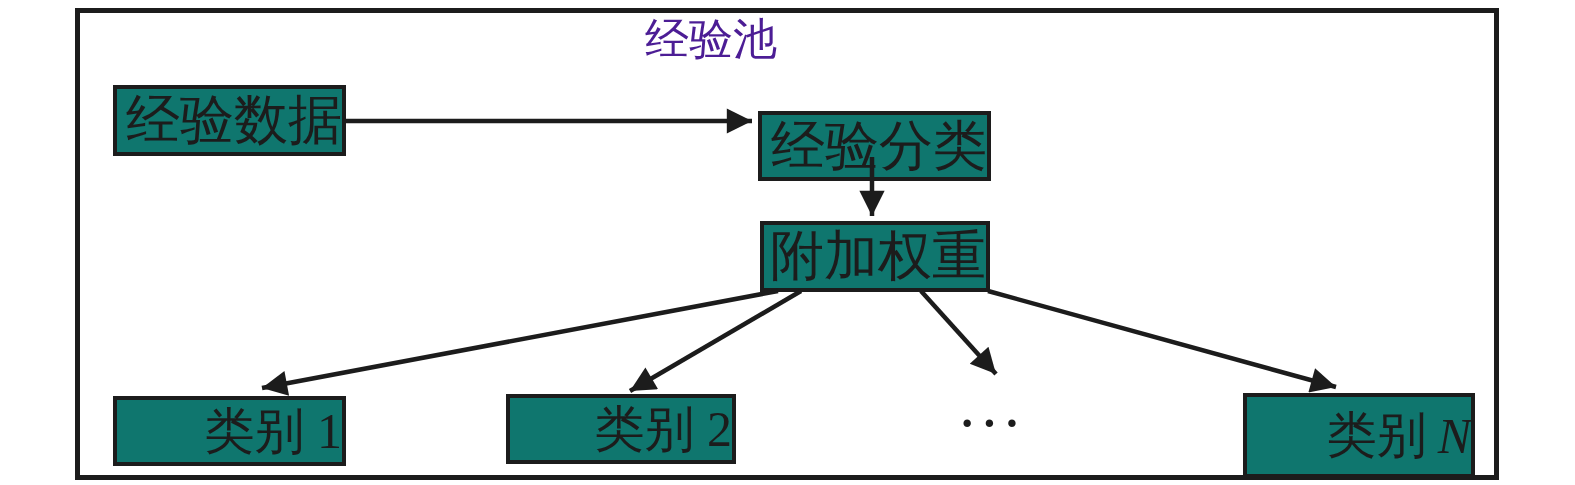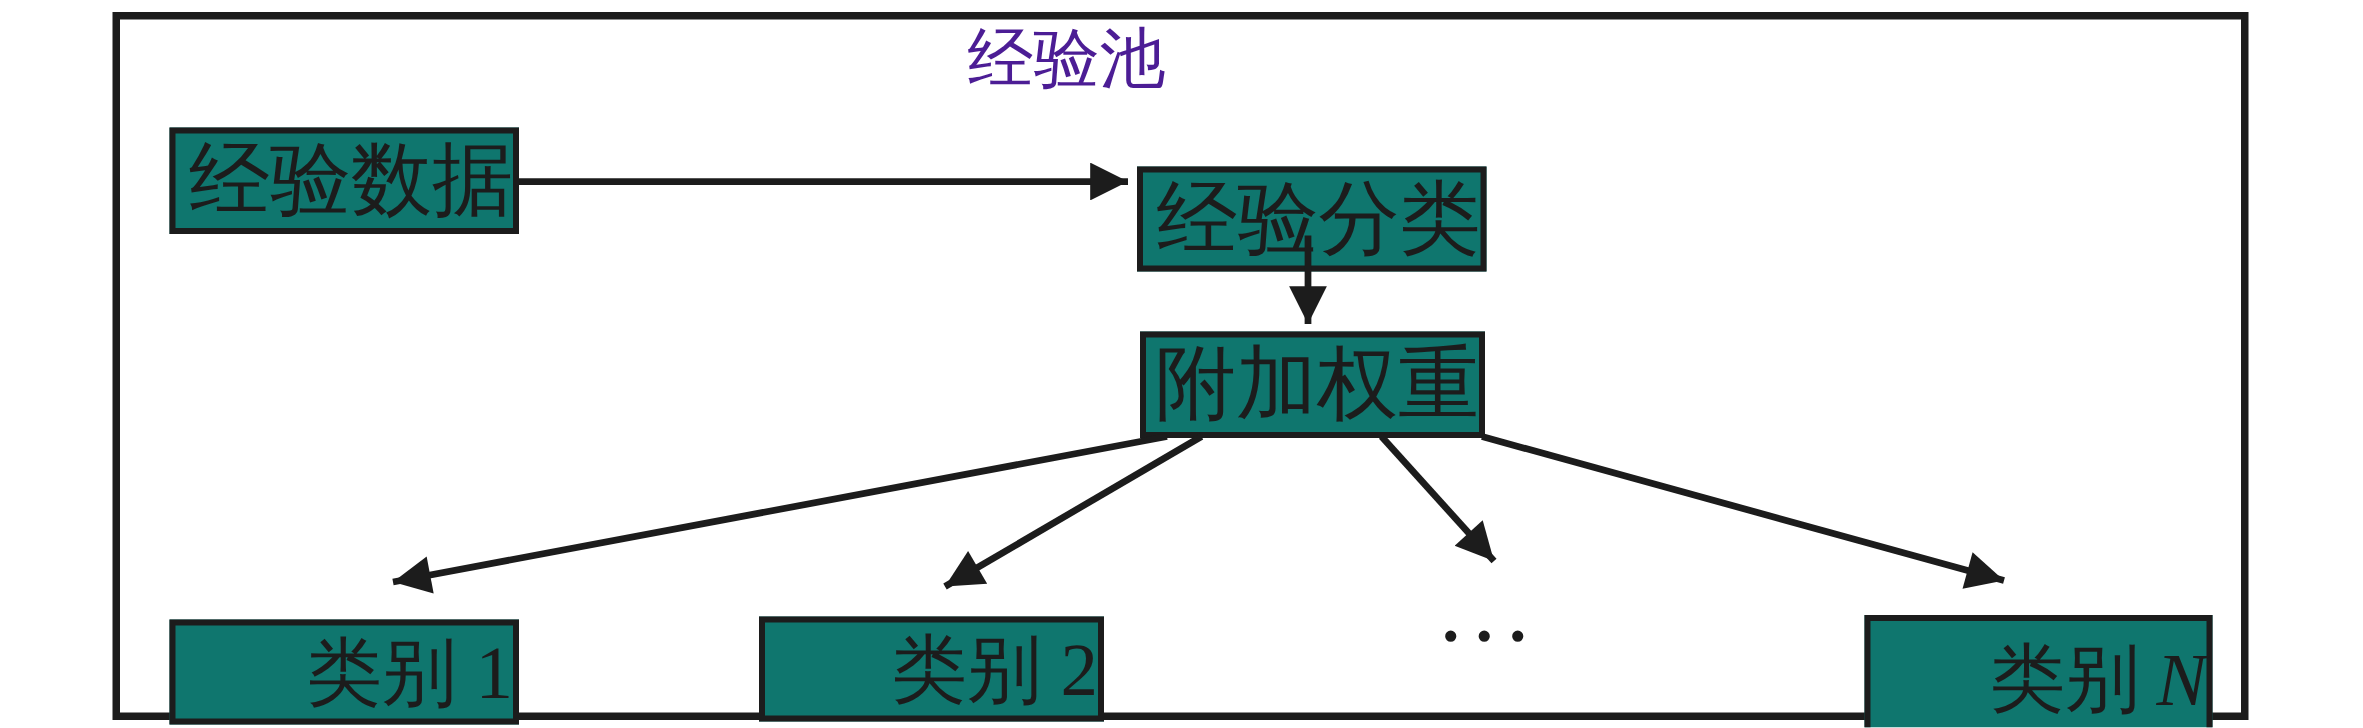--- a/index.html
+++ b/index.html
@@ -40,21 +40,21 @@
     border: 4px solid #1c1c1c;
     box-sizing: border-box;
     background: #0f766e;
     display: flex;
     align-items: center;
     justify-content: flex-end;
     color: #1c1c1c;
     white-space: nowrap;
   }
   .node-top { font-size: 54px; }
-  .node-bottom { font-size: 50px; margin-top: 17px; }
+  .node-bottom { font-size: 50px; }
   .n-experience-data { left: 113px; top: 85px;  width: 233px; height: 71px; }
   .n-experience-classify { left: 758px; top: 67px;  width: 233px; height: 70px; margin-top: 44px; }
   .n-attach-weight { left: 760px; top: 221px; width: 230px; height: 71px; padding-left: 19px; }
   .n-category-1 { left: 113px; top: 396px; width: 233px; height: 70px; }
   .n-category-2 { left: 506px; top: 394px; width: 230px; height: 70px; padding-left: 32px; }
   .n-category-n { left: 1243px; top: 393px; width: 232px; height: 85px; }
   .var-italic {
     font-style: italic;
     margin-left: 0.22em;
   }

